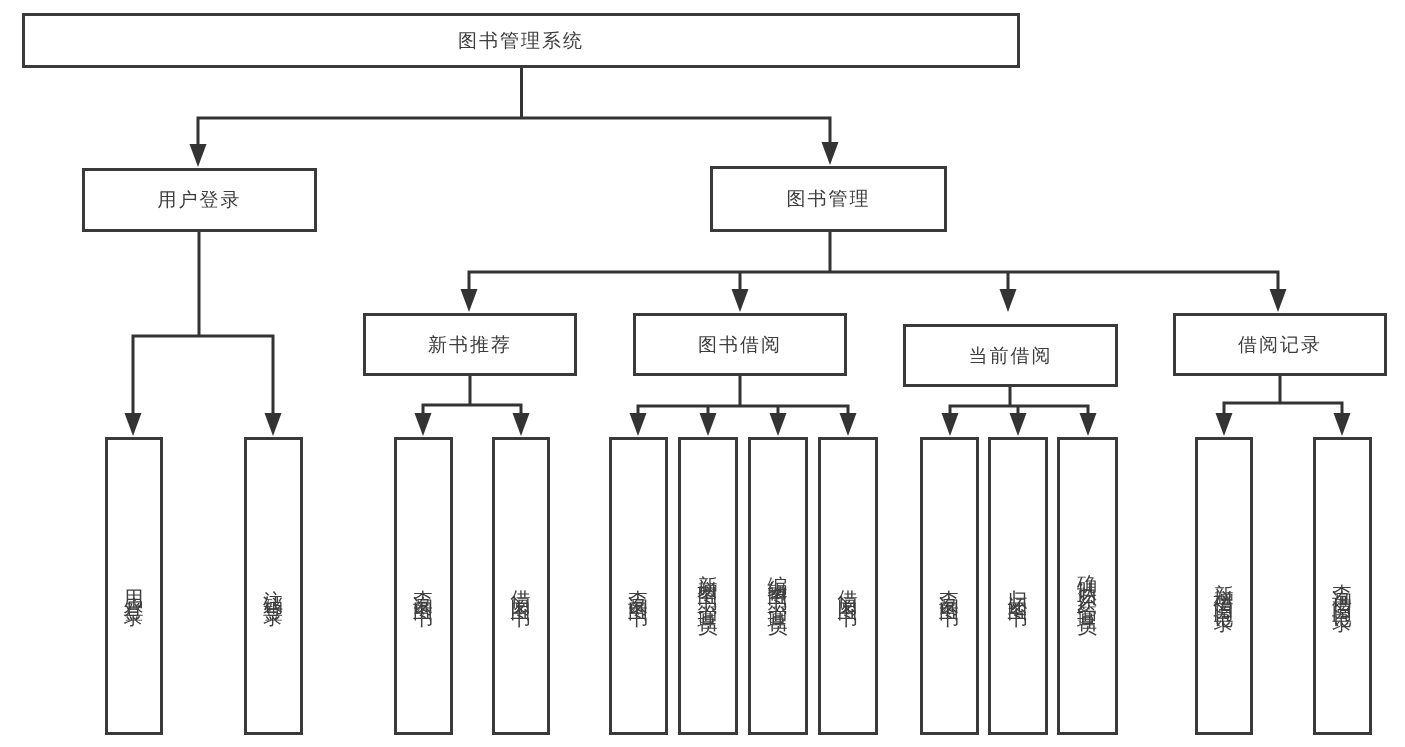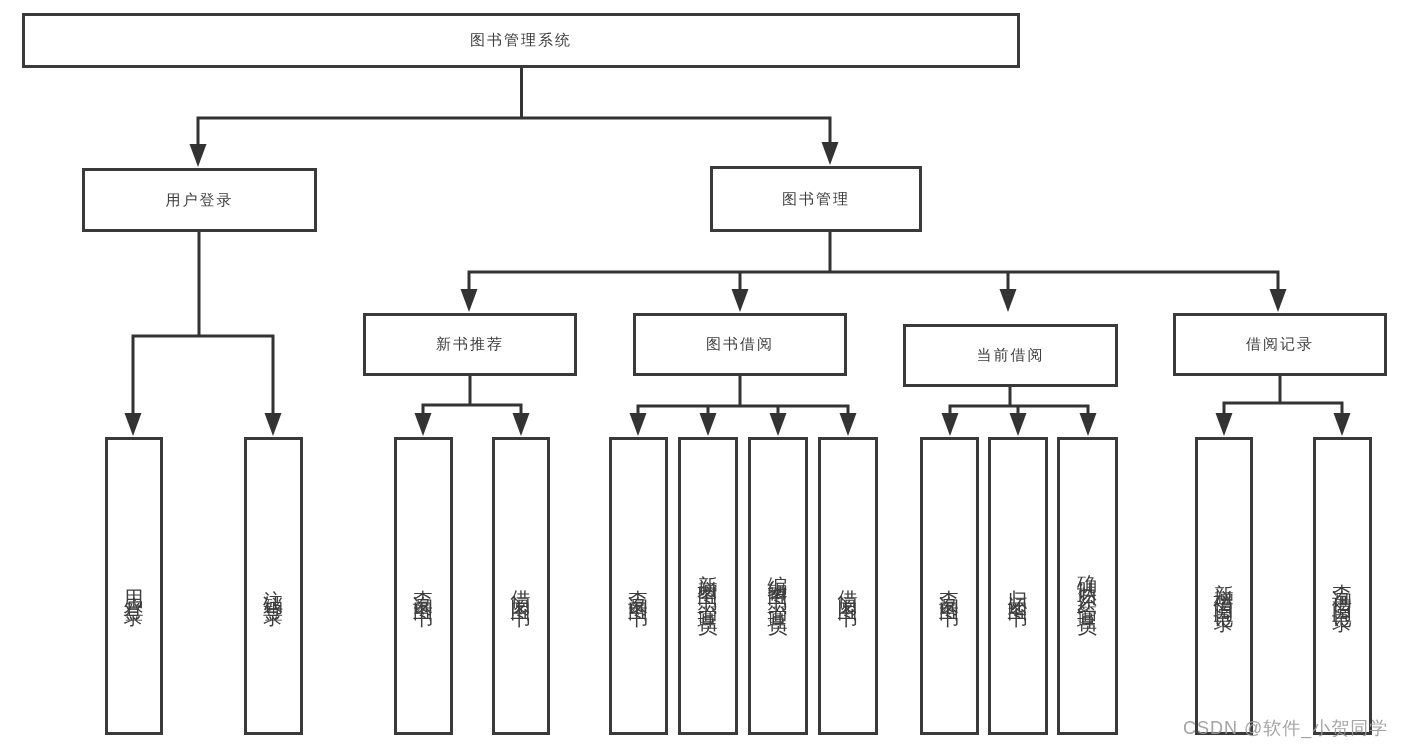--- a/index.html
+++ b/index.html
@@ -24,21 +24,21 @@
     position: absolute;
     box-sizing: border-box;
     border: 3px solid #3a3a3a;
     background: #ffffff;
     display: flex;
     align-items: center;
     justify-content: center;
     color: #3d3d3d;
   }
   .hbox {
-    font-size: 15px;
+    font-size: 19px;
     letter-spacing: 2px;
     white-space: nowrap;
   }
   .leaf span {
     writing-mode: vertical-rl;
     text-orientation: mixed;
     font-size: 20px;
     letter-spacing: 6px;
     line-height: 1;
     color: #3d3d3d;
@@ -92,21 +92,21 @@
     </g>
   </svg>
 
   <div class="box hbox" style="left:22px; top:13px; width:998px; height:55px;">
     <span>图书管理系统</span>
   </div>
 
   <div class="box hbox" style="left:82px; top:168px; width:235px; height:64px;">
     <span>用户登录</span>
   </div>
-  <div class="box hbox" style="left:710px; top:166px; width:212px; height:66px;">
+  <div class="box hbox" style="left:710px; top:166px; width:237px; height:66px;">
     <span>图书管理</span>
   </div>
 
   <div class="box hbox" style="left:363px; top:313px; width:214px; height:63px;">
     <span>新书推荐</span>
   </div>
   <div class="box hbox" style="left:633px; top:313px; width:214px; height:63px;">
     <span>图书借阅</span>
   </div>
   <div class="box hbox" style="left:903px; top:324px; width:215px; height:63px;">
@@ -153,15 +153,14 @@
     <span>确认归还（管理员）</span>
   </div>
 
   <div class="box leaf" style="left:1195px; top:437px; width:58px; height:298px;">
     <span>新增借阅记录</span>
   </div>
   <div class="box leaf" style="left:1313px; top:437px; width:59px; height:298px;">
     <span>查询借阅记录</span>
   </div>
 
-  <div class="watermark">CSDN @软件_小贺同学</div>
 
 </div>
 
 </body></html>

